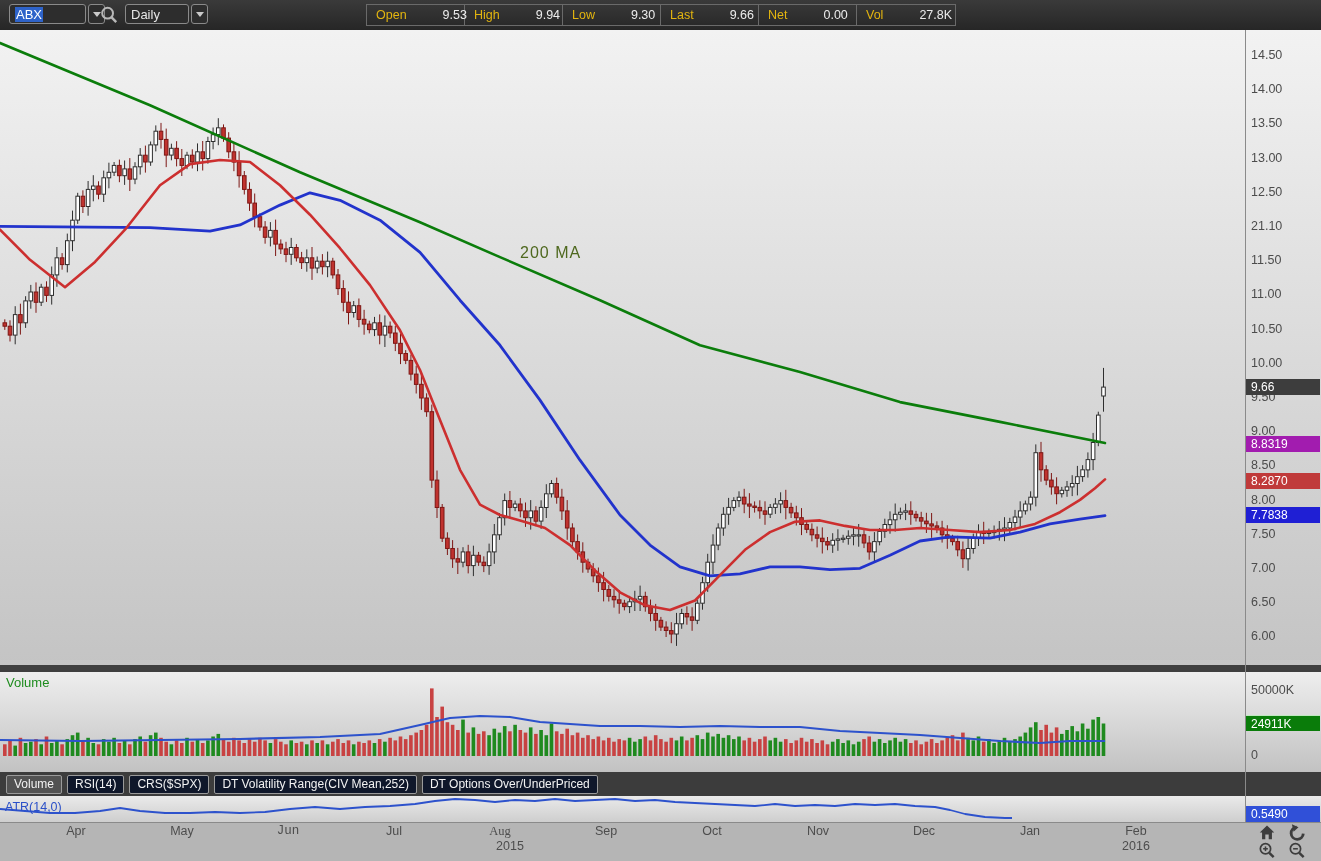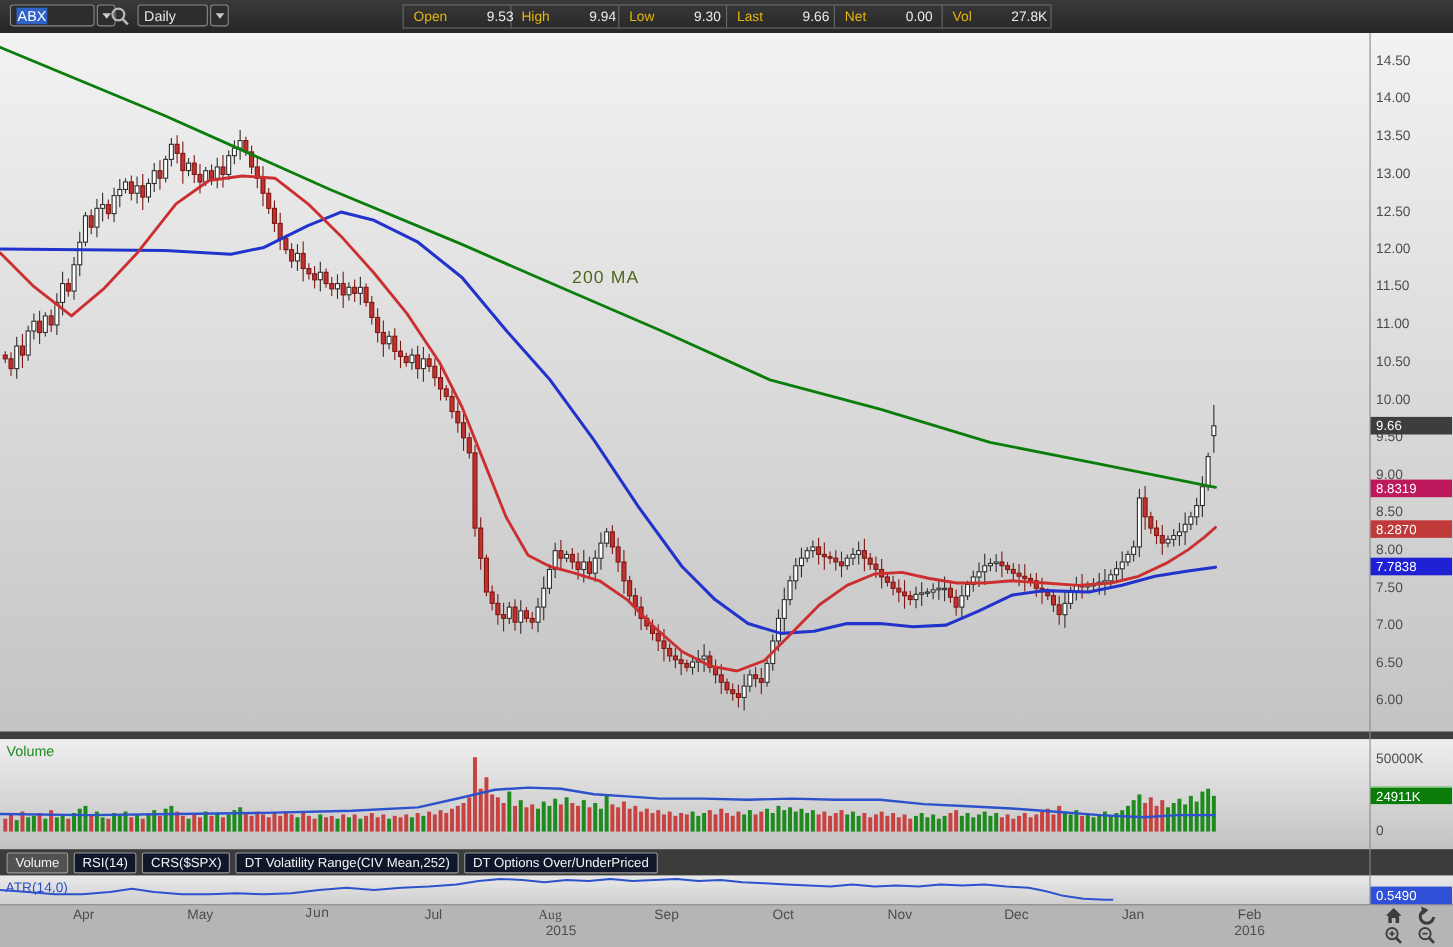--- a/index.html
+++ b/index.html
@@ -783,35 +783,35 @@
   <svg class="navicon" style="left:1287px;top:841px" viewBox="0 0 20 20">
     <circle cx="8.4" cy="8.2" r="5.4" fill="none" stroke="#3d3d3d" stroke-width="1.8"></circle>
     <line x1="12.4" y1="12.4" x2="17" y2="17" stroke="#3d3d3d" stroke-width="2.6"></line>
     <line x1="5.9" y1="8.2" x2="10.9" y2="8.2" stroke="#3d3d3d" stroke-width="1.6"></line>
   </svg>
 <div class="pl" style="top: 48px;">14.50</div>
     <div class="pl" style="top: 82.2px;">14.00</div>
     <div class="pl" style="top: 116.4px;">13.50</div>
     <div class="pl" style="top: 150.6px;">13.00</div>
     <div class="pl" style="top: 184.8px;">12.50</div>
-    <div class="pl" style="top: 219px;">12.00</div>
+    <div class="pl" style="top: 219px;">21.10</div>
     <div class="pl" style="top: 253.2px;">11.50</div>
     <div class="pl" style="top: 287.4px;">11.00</div>
     <div class="pl" style="top: 321.6px;">10.50</div>
     <div class="pl" style="top: 355.8px;">10.00</div>
     <div class="pl" style="top: 390px;">9.50</div>
     <div class="pl" style="top: 424.2px;">9.00</div>
     <div class="pl" style="top: 458.4px;">8.50</div>
     <div class="pl" style="top: 492.6px;">8.00</div>
     <div class="pl" style="top: 526.8px;">7.50</div>
     <div class="pl" style="top: 561px;">7.00</div>
     <div class="pl" style="top: 595.2px;">6.50</div>
     <div class="pl" style="top: 629.4px;">6.00</div>
     <div class="ptag" style="top: 379.056px; background: rgb(61, 61, 61);">9.66</div>
-    <div class="ptag" style="top: 435.698px; background: #be185d;">8.8319</div>
+    <div class="ptag" style="top: 435.698px; background: #a21caf;">8.8319</div>
     <div class="ptag" style="top: 472.969px; background: rgb(192, 58, 58);">8.2870</div>
     <div class="ptag" style="top: 507.388px; background: rgb(31, 31, 212);">7.7838</div>
     <div class="pl" style="top: 683px;">50000K</div>
     <div class="pl" style="top: 748px;">0</div>
     <div class="ptag" style="top: 715px; background: rgb(10, 124, 10); border-top: 1px solid rgb(191, 232, 191);">24911K</div>
     <div class="ptag" style="top: 806px; background: rgb(48, 80, 216);">0.5490</div>
     <div class="mlabel" style="left: 54px;">Apr</div>
     <div class="mlabel" style="left: 160px;">May</div>
     <div class="mlabel" style="left: 266px; font-family: Liberation Mono, monospace;">Jun</div>
     <div class="mlabel" style="left: 372px;">Jul</div>

